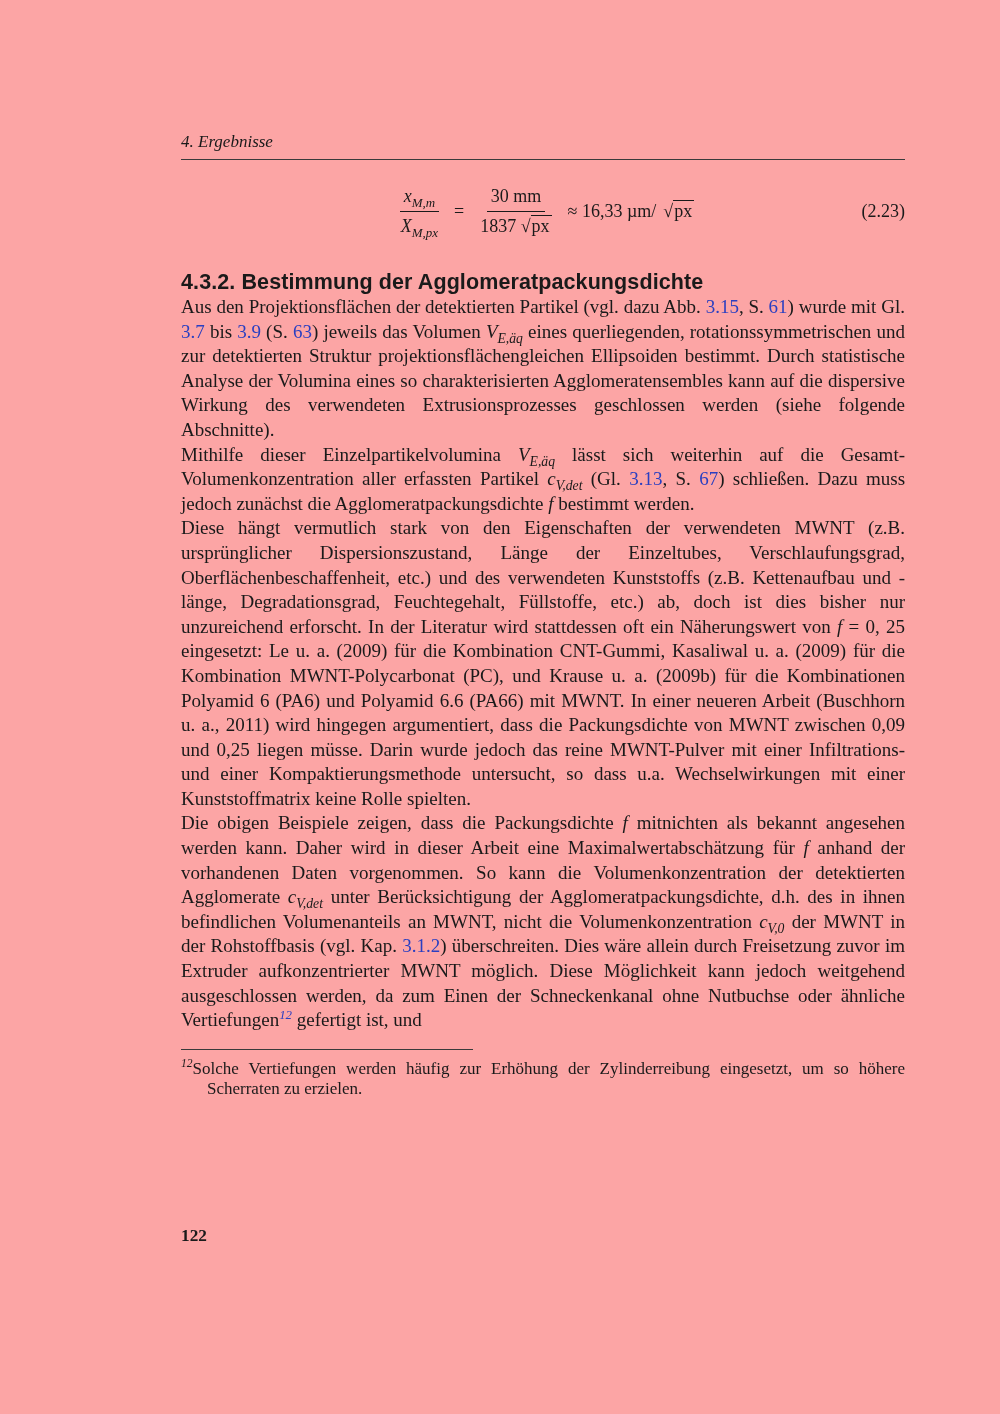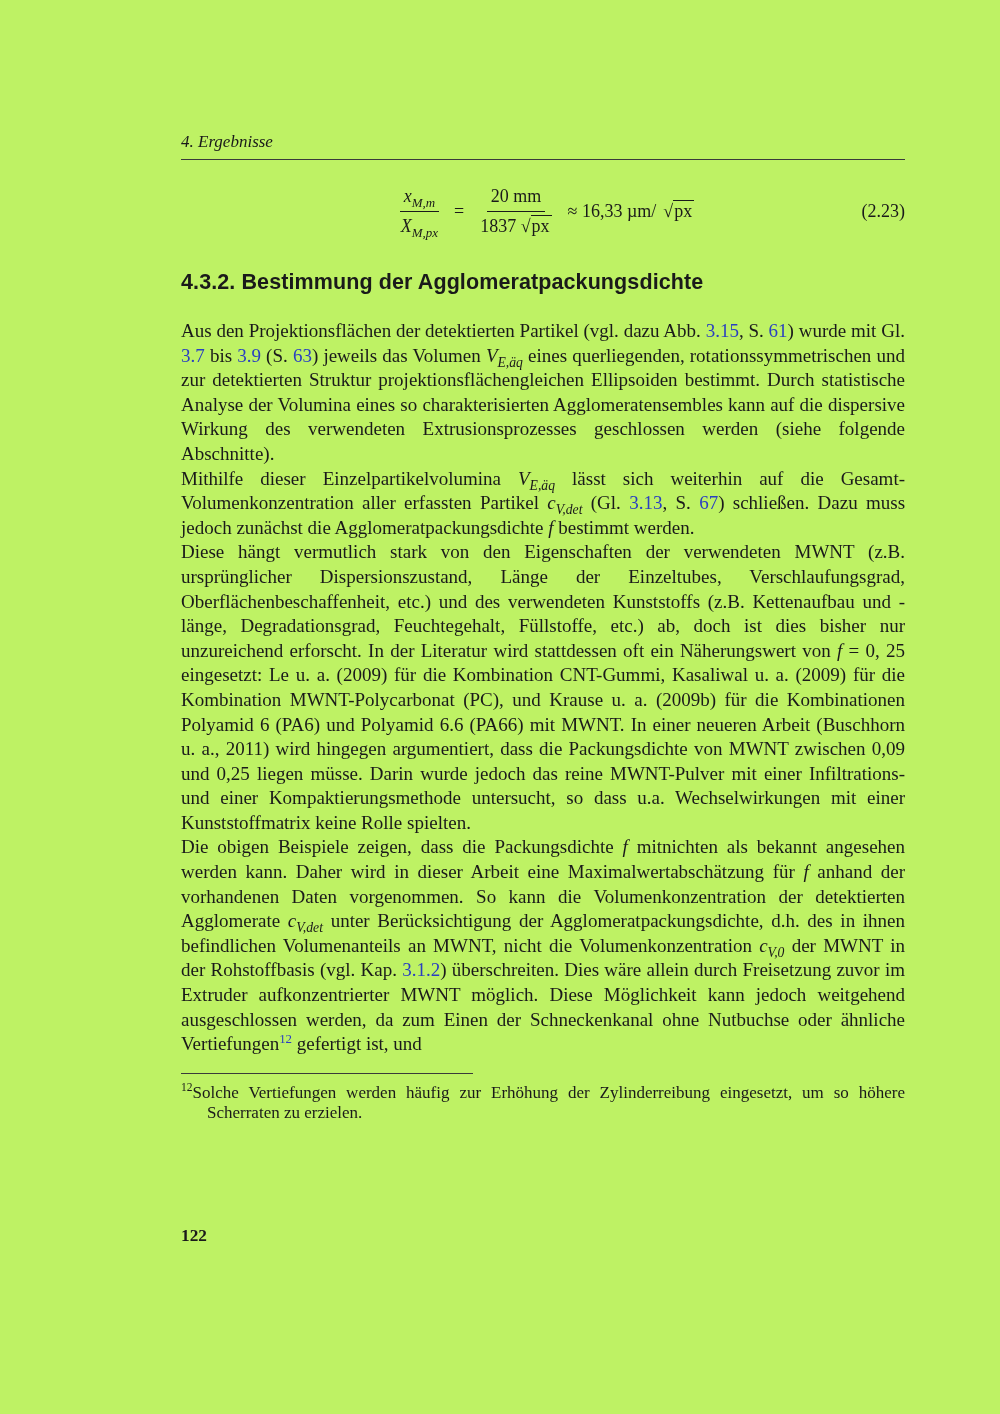--- a/index.html
+++ b/index.html
@@ -1,21 +1,21 @@
 <!DOCTYPE html>
 <html lang="de" style="--link-color: #2a3fc1;"><head>
 <meta charset="utf-8">
 <style>
   html, body { margin: 0; padding: 0; background: #ffffff; }
   .page {
     position: relative;
     width: 1000px;
     height: 1414px;
     margin: 0 auto;
-    background: #bef264;
+    background: #fca5a5;
     font-family: "Liberation Serif", serif;
     color: #1a1a1a;
     overflow: hidden;
   }
   .content {
     position: absolute;
     left: 181px;
     top: 0;
     width: 724px;
   }
@@ -55,28 +55,28 @@
     margin: 0 5px;
     line-height: 1.25;
     text-align: center;
   }
   .frac .fnum { padding: 0 4px 3px 4px; border-bottom: 1.3px solid #1a1a1a; }
   .frac .fden { padding: 3px 4px 0 4px; text-align: right; }
   .eqop { margin: 0 7px; }
   .sqrt { white-space: nowrap; }
   .sqrt .radicand { border-top: 1.3px solid currentColor; padding: 0 2px 0 1px; }
   .mathvar { font-style: italic; }
-  sub, sup { line-height: 0; }
+  sub, sup { line-height: 0; font-style: italic; }
   sub.mathsub { font-size: 0.72em; }
   sup.supmark { font-size: 0.68em; }
   .section-heading {
     font-family: "Liberation Sans", sans-serif;
     font-weight: bold;
     font-size: 21.5px;
-    margin: 30px 0 24px 0;
+    margin: 30px 0 0 0;
     letter-spacing: 0.1px;
   }
   .body-par {
     margin: 0;
     font-size: 19px;
     line-height: 24.6px;
     text-align: justify;
     hyphens: auto;
   }
   .link { color: var(--link-color, #2a3fc1); cursor: pointer; }
@@ -112,21 +112,21 @@
     </div>
 
 
     <div class="equation-row">
       <span class="frac">
         <span class="fnum"><span class="mathvar">x</span><sub class="mathsub mathvar">M,m</sub></span>
         <span class="fden"><span class="mathvar">X</span><sub class="mathsub mathvar">M,px</sub></span>
       </span>
       <span class="eqop">=</span>
       <span class="frac">
-        <span class="fnum">20 mm</span>
+        <span class="fnum">30 mm</span>
         <span class="fden"><span>1837 </span><span class="sqrt">√<span class="radicand">px</span></span></span>
       </span>
       <span class="eqop">≈ 16,33 µm/</span>
       <span class="sqrt">√<span class="radicand">px</span></span>
       <span class="eq-number">(2.23)</span>
     </div>
 
     <h2 class="section-heading">4.3.2. Bestimmung der Agglomeratpackungsdichte</h2>
 
     <p class="body-par">Aus den Projektionsflächen der detektierten Partikel (vgl. dazu Abb. <span class="link">3.15</span>, S. <span class="link">61</span>) wurde mit Gl. <span class="link">3.7</span> bis <span class="link">3.9</span> (S. <span class="link">63</span>) jeweils das Volumen <span><span class="mathvar">V</span><sub class="mathsub mathvar">E,äq</sub></span> eines querliegenden, rotationssymmetrischen und zur detektierten Struktur projektionsflächengleichen Ellipsoiden bestimmt. Durch statistische Analyse der Volumina eines so charakterisierten Agglomeratensembles kann auf die dispersive Wirkung des verwendeten Extrusionsprozesses geschlossen werden (siehe folgende Abschnitte).</p>

